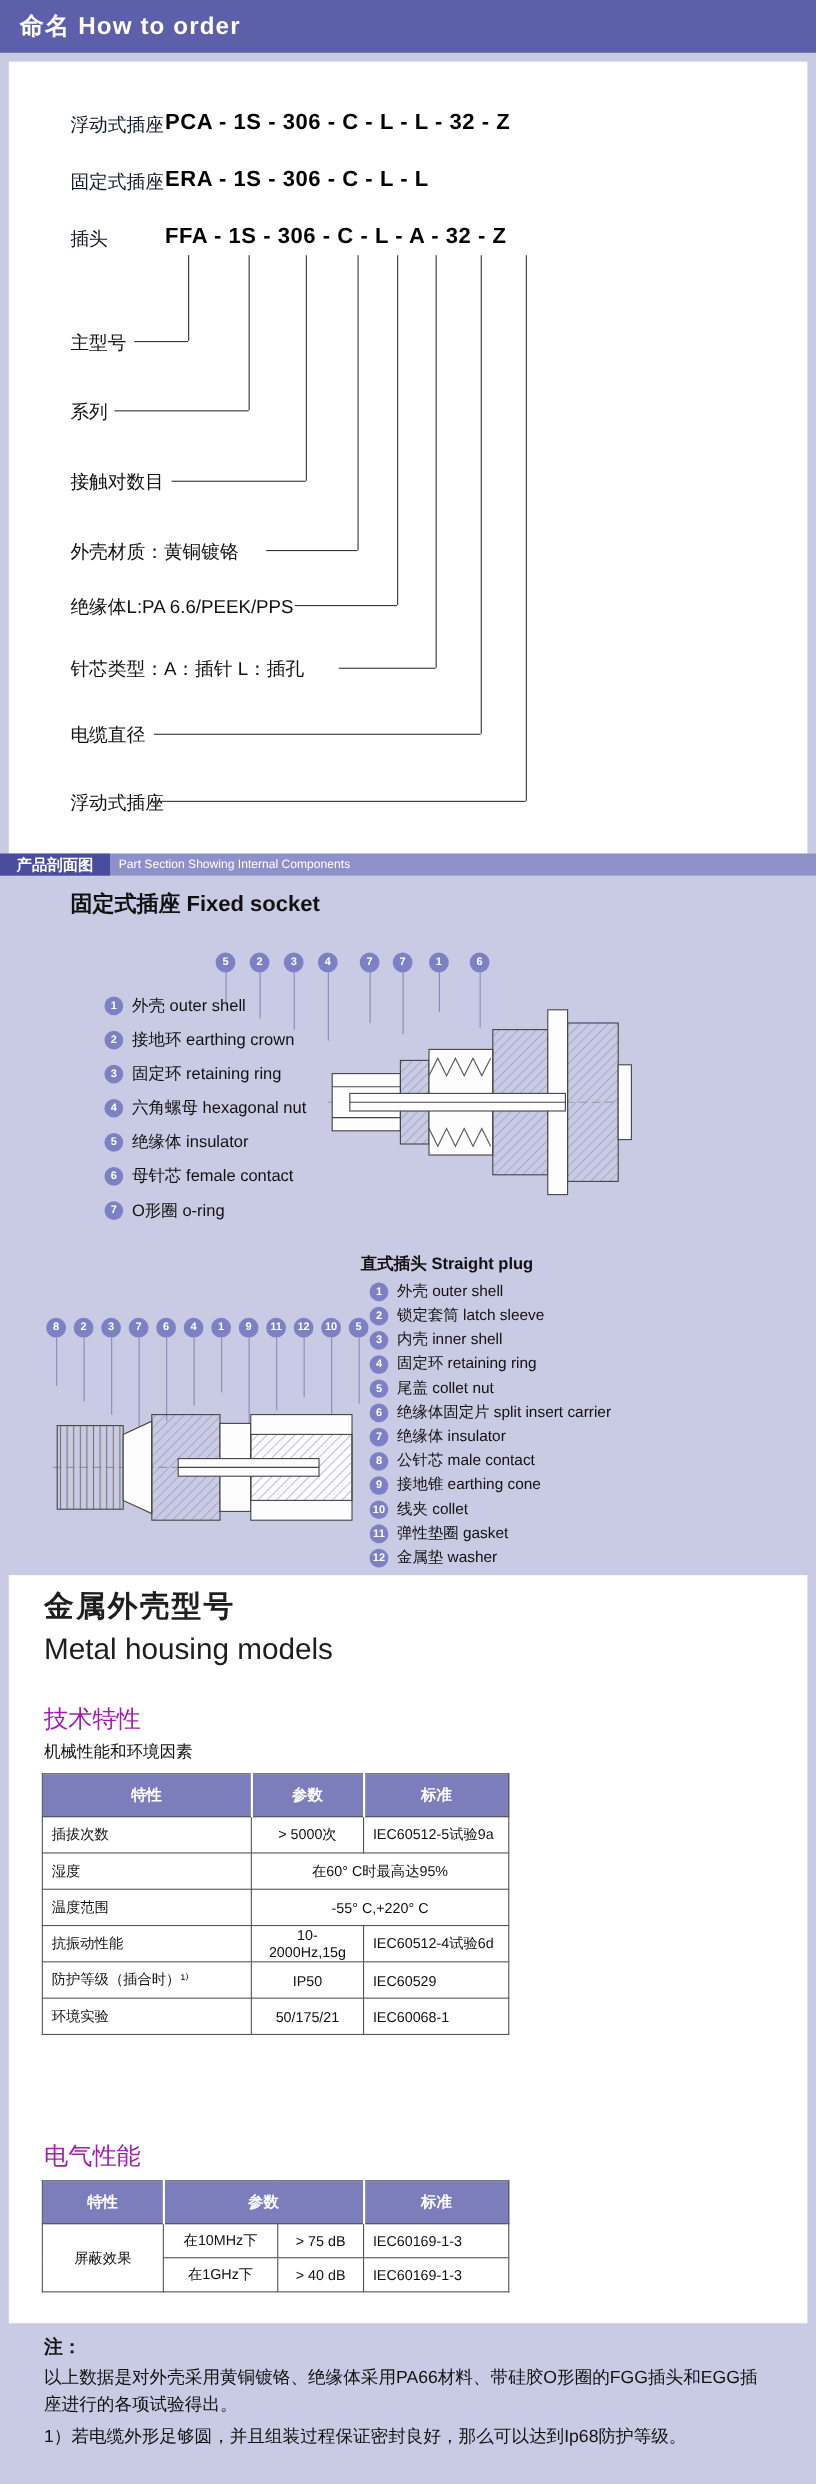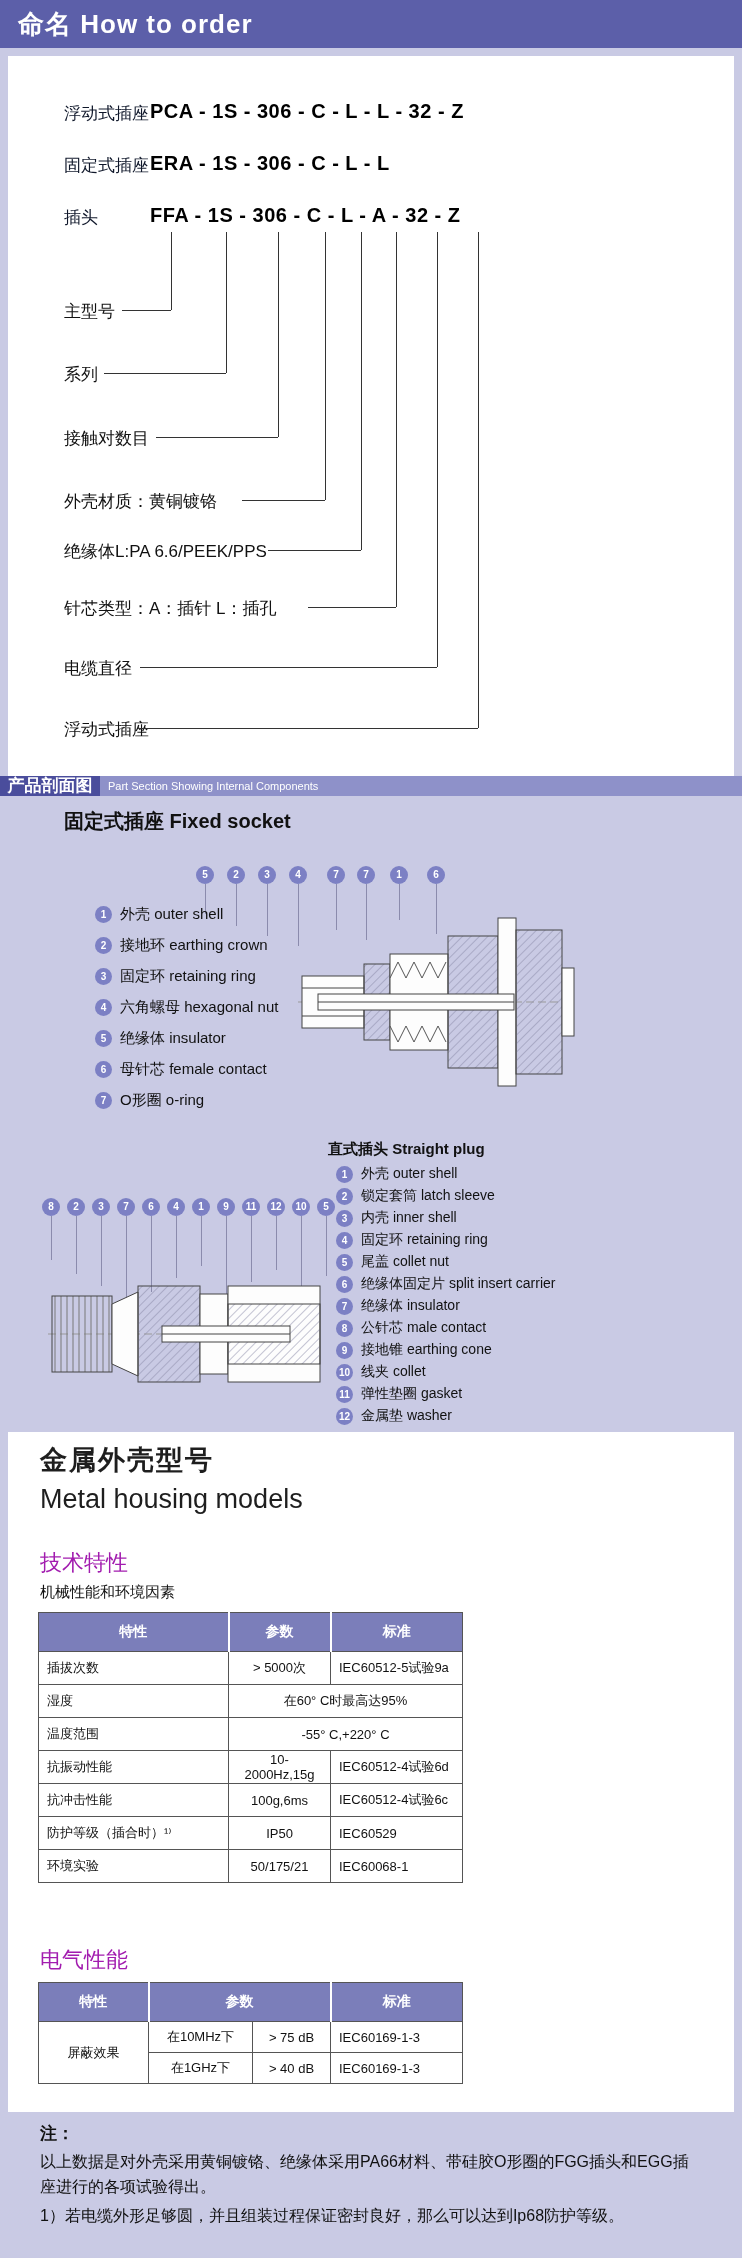--- a/index.html
+++ b/index.html
@@ -1,30 +1,30 @@
 <!DOCTYPE html>
 <html><head>
 <meta charset="utf-8">
 <style>
   html,body{margin:0;padding:0;}
   body{background:#c9cae4;font-family:"Liberation Sans","DejaVu Sans",sans-serif;}
   #page{position:relative;width:742px;height:2258px;background:#c9cae4;overflow:hidden;}
   .abs{position:absolute;}
   .header-bar{left:0;top:0;width:742px;height:48px;background:#5c5fa9;}
-  .header-title{left:18px;top:0;height:48px;line-height:48px;color:#ffffff;font-size:26px;font-weight:bold;letter-spacing:1px;}
+  .header-title{left:18px;top:0;height:48px;line-height:48px;color:#ffffff;font-size:22px;font-weight:bold;letter-spacing:1px;}
   .panel{background:#ffffff;}
   #panel1{left:8px;top:56px;width:726px;height:720px;}
   #panel2{left:8px;top:1432px;width:726px;height:680px;}
   .order-label{left:64px;font-size:17px;color:#0f172a;}
   .order-code{left:150px;font-size:20px;font-weight:bold;color:#000;letter-spacing:.5px;white-space:nowrap;}
   .legend-label{left:64px;font-size:17px;color:#111;white-space:nowrap;}
   .hline{height:0;border-top:1px solid #333;}
   .vline{width:0;border-left:1px solid #333;}
   .section-bar{left:0;top:776px;width:742px;height:20px;background:#8e91c9;}
-  .section-chip{left:0;top:776px;width:100px;height:20px;background:#4a4d9c;color:#fff;font-size:17px;font-weight:bold;text-align:center;line-height:20px;}
+  .section-chip{left:0;top:776px;width:100px;height:20px;background:#4a4d9c;color:#fff;font-size:14px;font-weight:bold;text-align:center;line-height:20px;}
   .section-sub{left:108px;top:776px;height:20px;line-height:20px;color:#fff;font-size:11px;white-space:nowrap;}
   .diagram-title{font-size:20px;color:#111;font-weight:bold;white-space:nowrap;}
   .co{width:18px;height:18px;border-radius:50%;background:#7c80c4;color:#fff;font-size:10px;font-weight:bold;text-align:center;line-height:18px;}
   .leader{width:0;border-left:1px solid #8b8bad;}
   .part{display:flex;align-items:center;gap:8px;white-space:nowrap;}
   .badge{width:17px;height:17px;border-radius:50%;background:#7c80c4;color:#fff;font-size:10px;font-weight:bold;text-align:center;line-height:17px;flex:0 0 17px;}
   .part-name{font-size:15px;color:#111;}
   .part-sm .part-name{font-size:14px;}
   .h1-zh{font-size:27px;font-weight:bold;color:#1e1e1e;letter-spacing:2px;}
   .h1-en{font-size:27px;font-weight:500;color:#1e1e1e;}
@@ -295,25 +295,20 @@
       <tr>
         <td class="c1">温度范围</td>
         <td class="c2" colspan="2">-55° C,+220° C</td>
       </tr>
       <tr>
         <td class="c1">抗振动性能</td>
         <td class="c2">10-2000Hz,15g</td>
         <td class="c3">IEC60512-4试验6d</td>
       </tr>
       <tr>
-        <td class="c1">抗冲击性能</td>
-        <td class="c2">100g,6ms</td>
-        <td class="c3">IEC60512-4试验6c</td>
-      </tr>
-      <tr>
         <td class="c1">防护等级（插合时）¹⁾</td>
         <td class="c2">IP50</td>
         <td class="c3">IEC60529</td>
       </tr>
       <tr>
         <td class="c1">环境实验</td>
         <td class="c2">50/175/21</td>
         <td class="c3">IEC60068-1</td>
       </tr>
     </tbody>

